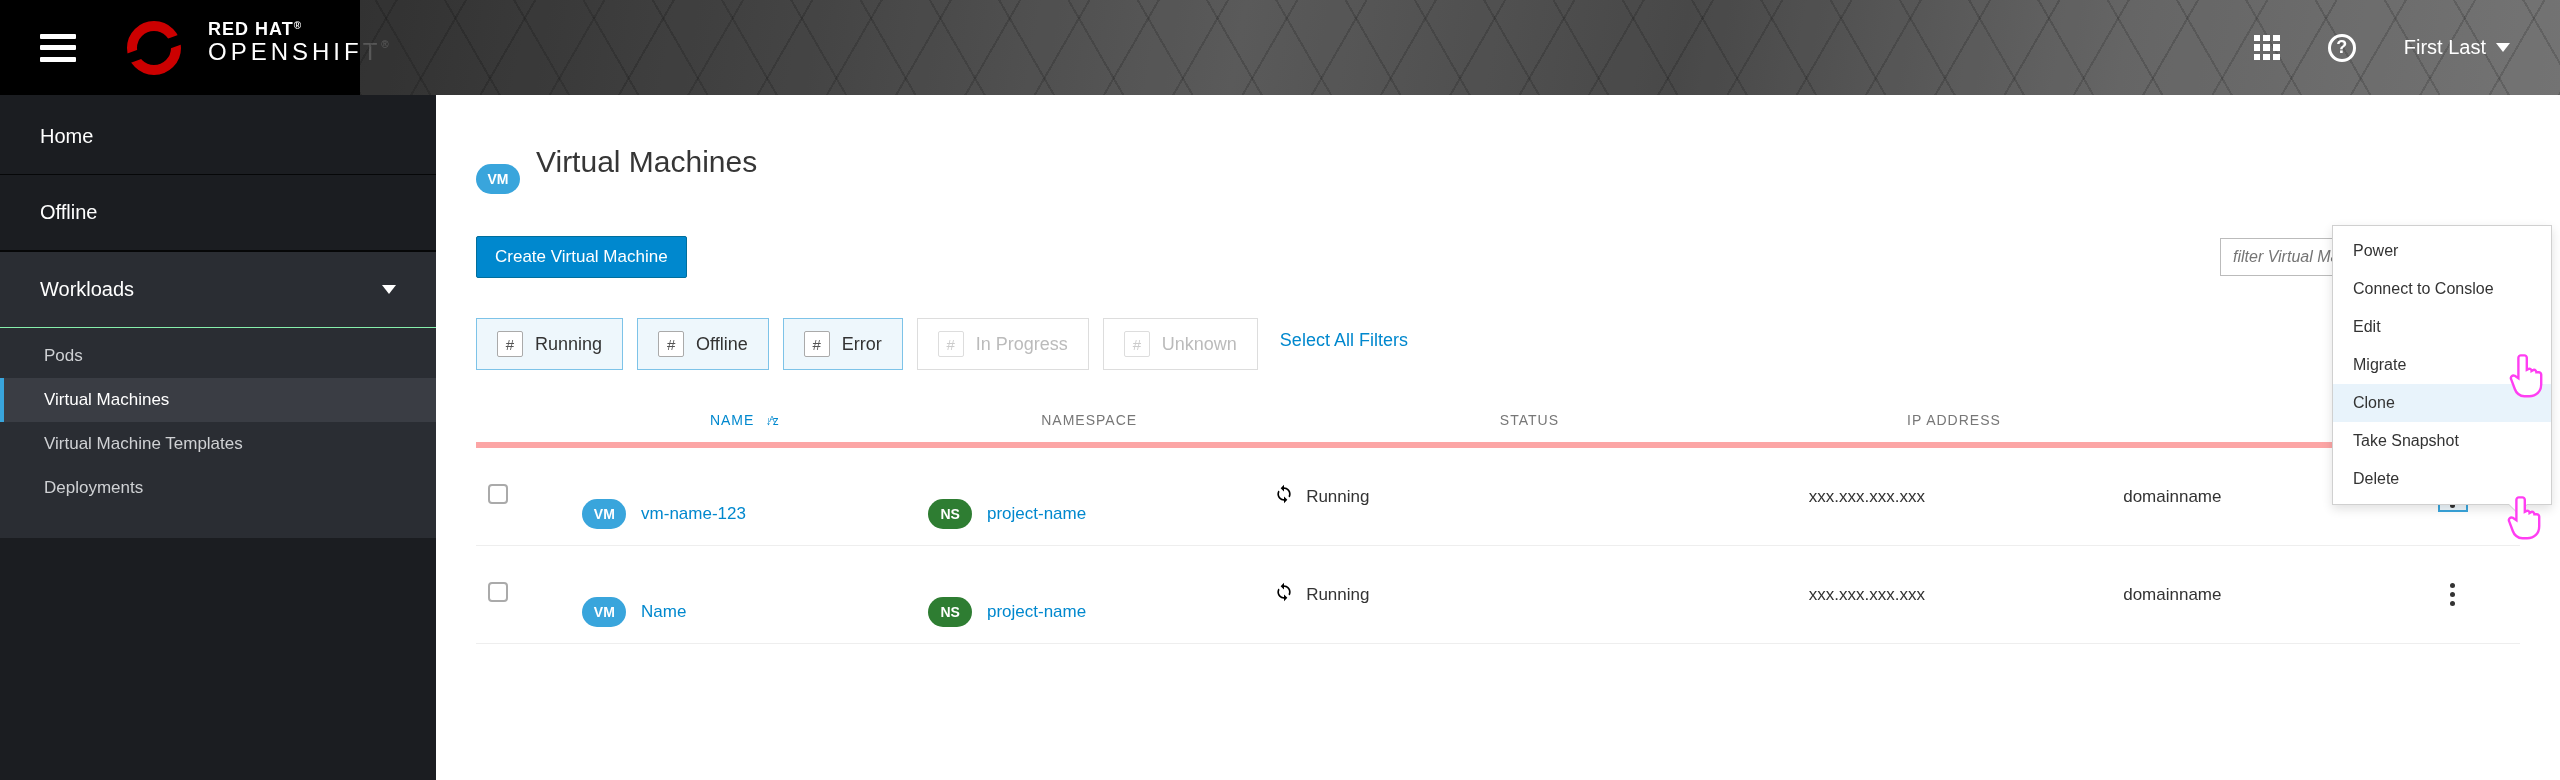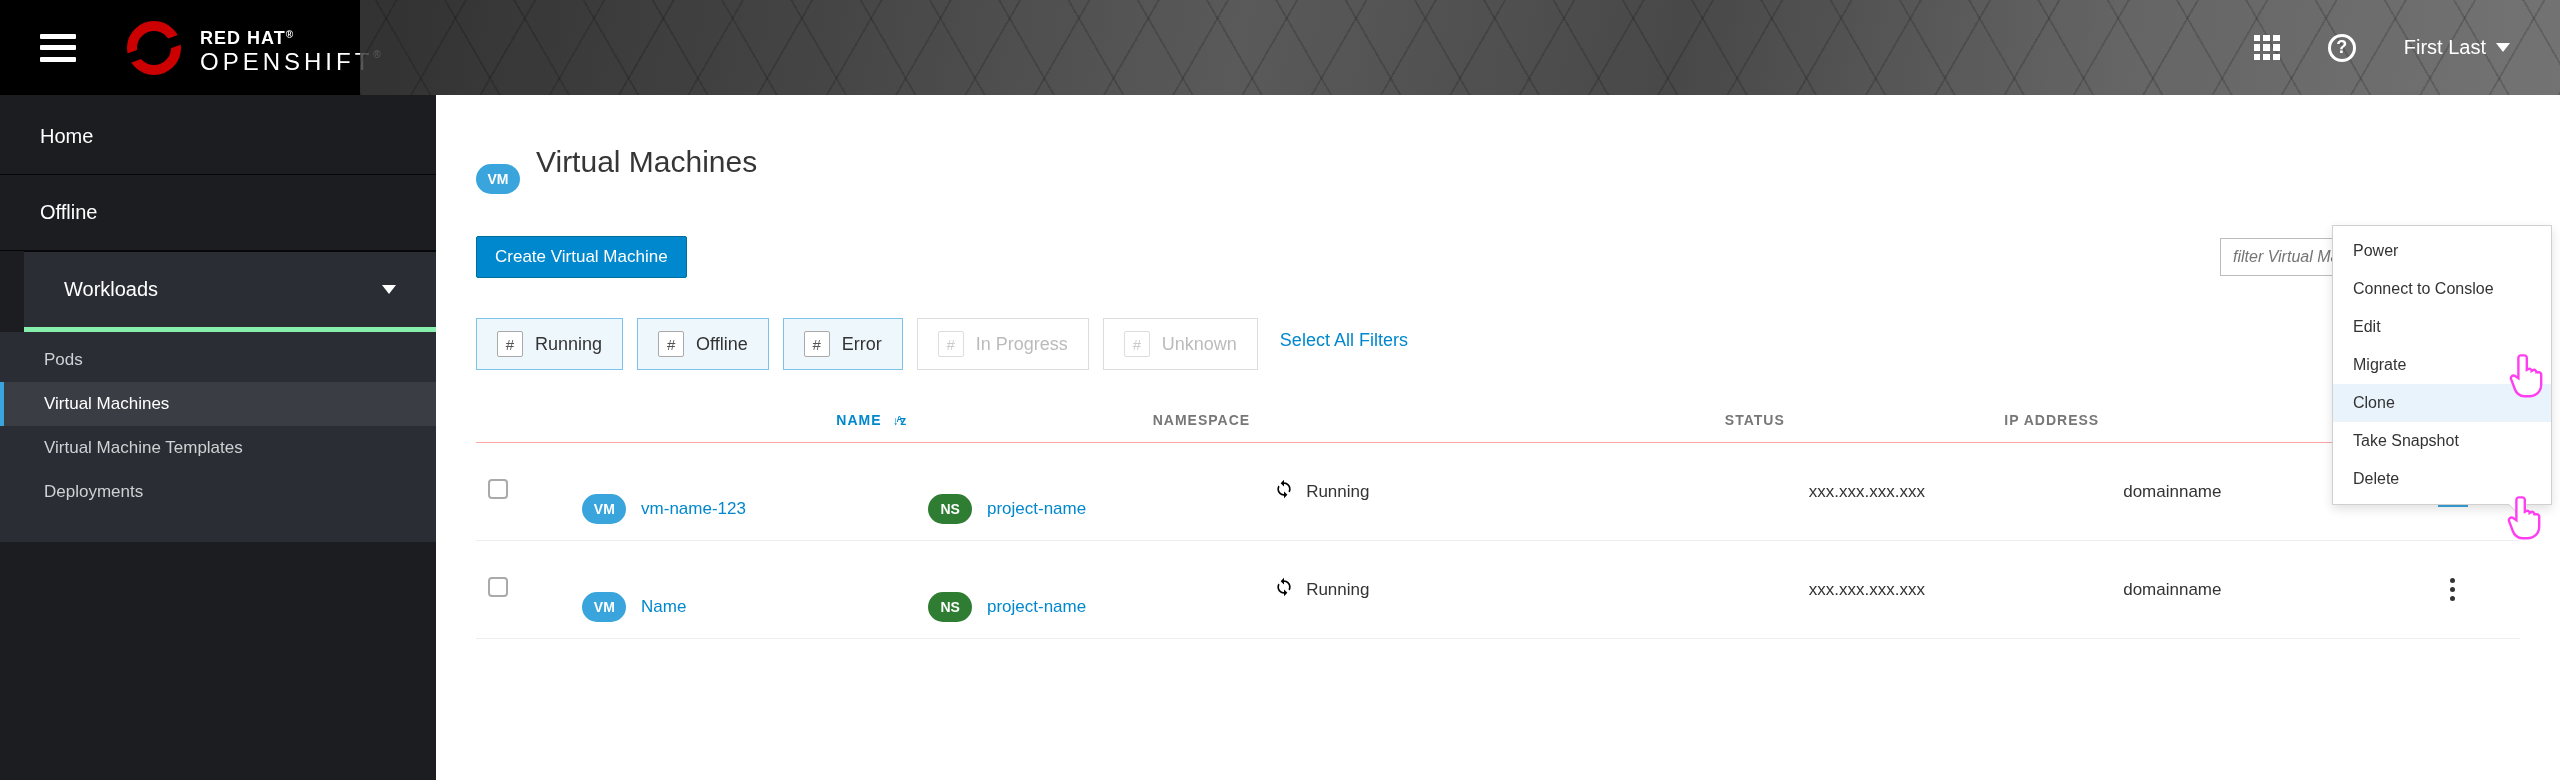--- a/index.html
+++ b/index.html
@@ -22,21 +22,21 @@
   }
   .topbar .hamburger {
     width: 36px; height: 28px;
     margin-left: 40px;
     display: flex; flex-direction: column; justify-content: space-between;
     cursor: pointer;
   }
   .topbar .hamburger span {
     display:block; height:5px; background:#fff; border-radius:1px;
   }
-  .logo-wrap { display:flex; align-items:flex-end; margin-left:50px; gap:18px; }
+  .logo-wrap { display:flex; align-items:flex-start; margin-left:50px; gap:26px; }
   .logo-mark {
     width:56px; height:56px; position:relative;
   }
   .logo-mark svg { width:56px; height:56px; }
   .logo-text { color:#fff; line-height:1.1; }
   .logo-text .line1 { font-size:18px; font-weight:700; letter-spacing:1px; }
   .logo-text .line2 { font-size:24px; font-weight:400; letter-spacing:4px; }
   .logo-text sup { font-size:10px; vertical-align: top; }
   .topbar-bg {
     position:absolute; left:360px; right:0; top:0; bottom:0;
@@ -71,23 +71,23 @@
   .sidebar {
     width:436px; background:#1b1d21; color:#d8d9da;
     display:flex; flex-direction:column; padding-top:4px;
   }
   .nav-item {
     padding:26px 40px; font-size:20px; color:#fff; cursor:pointer;
     border-bottom:1px solid #060708;
   }
   .nav-group {
     padding:26px 40px; font-size:20px; color:#fff; cursor:pointer;
-    border-top:1px solid #060708; border-bottom:5px solid #86efac;
+    border-top:1px solid #060708; border-bottom:1px solid #86efac;
     background:#2a2d33;
-    display:flex; align-items:center; justify-content:space-between;margin-left:24px;
+    display:flex; align-items:center; justify-content:space-between;
   }
   .nav-group .chev {
     width:0;height:0;border-left:7px solid transparent;border-right:7px solid transparent;border-top:9px solid #fff;
   }
   .sub-list { background:#2a2d33; padding:6px 0 28px; }
   .sub-item {
     padding:12px 40px; font-size:17px; color:#cfd1d4; cursor:pointer;
     border-left:4px solid transparent;
   }
   .sub-item.active {
@@ -127,22 +127,22 @@
     border:1px solid #aaa; background:#fff; color:#555;
     width:26px; height:26px; display:flex; align-items:center; justify-content:center;
     font-size:15px; border-radius:2px;
   }
   .chip.disabled .count-box { border-color:#ddd; color:#ccc; }
   .select-all { color:#0088ce; font-size:18px; cursor:pointer; padding:12px 8px; }
 
   
   .vm-table { width:100%; border-collapse:collapse; }
   .vm-table th {
-    text-align:right; font-size:14px; letter-spacing:1px; color:#777;
-    font-weight:700; padding:14px 12px; border-bottom:1px solid #fca5a5;
+    text-align:center; font-size:14px; letter-spacing:1px; color:#777;
+    font-weight:400; padding:14px 12px; border-bottom:6px solid #fca5a5;
   }
   .vm-table th.sorted { color:#0088ce; }
   .vm-table td {
     padding:16px 12px; border-bottom:1px solid #eee; font-size:17px; vertical-align:middle;
   }
   .link { color:#0088ce; cursor:pointer; }
   .checkbox {
     width:20px; height:20px; border:2px solid #aaa; border-radius:4px; background:#fff;
     display:inline-block; cursor:pointer;
   }

